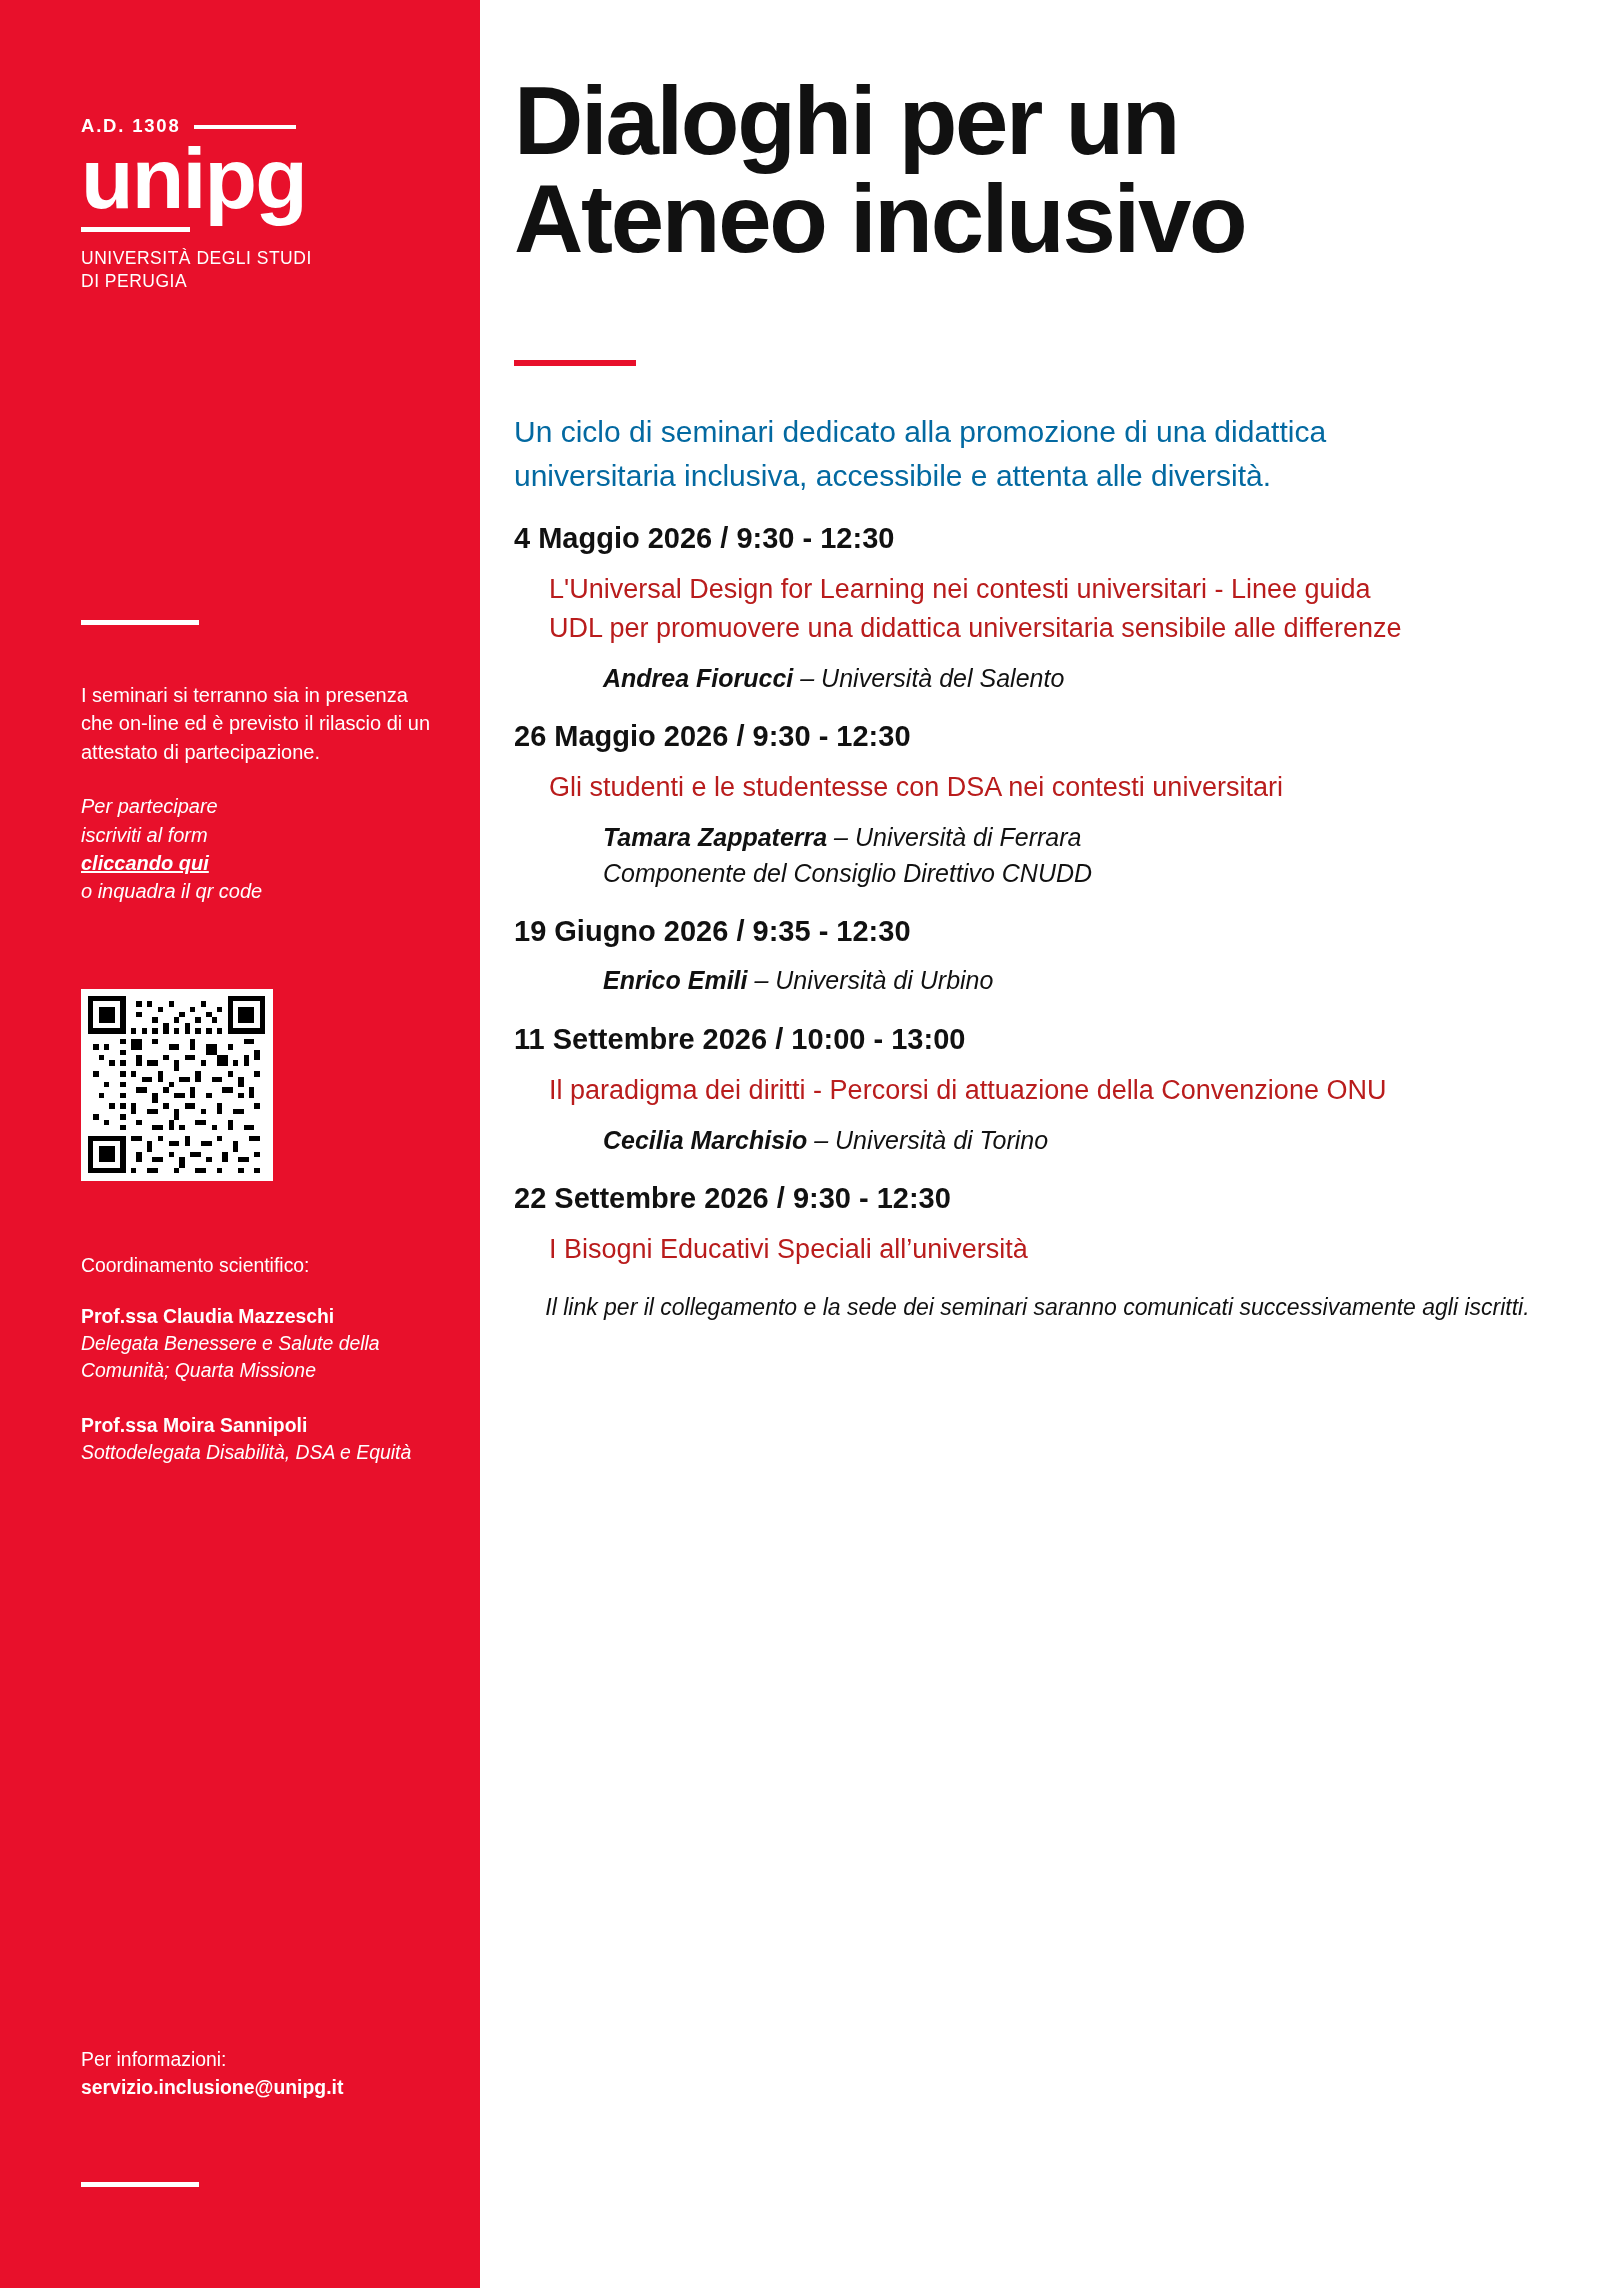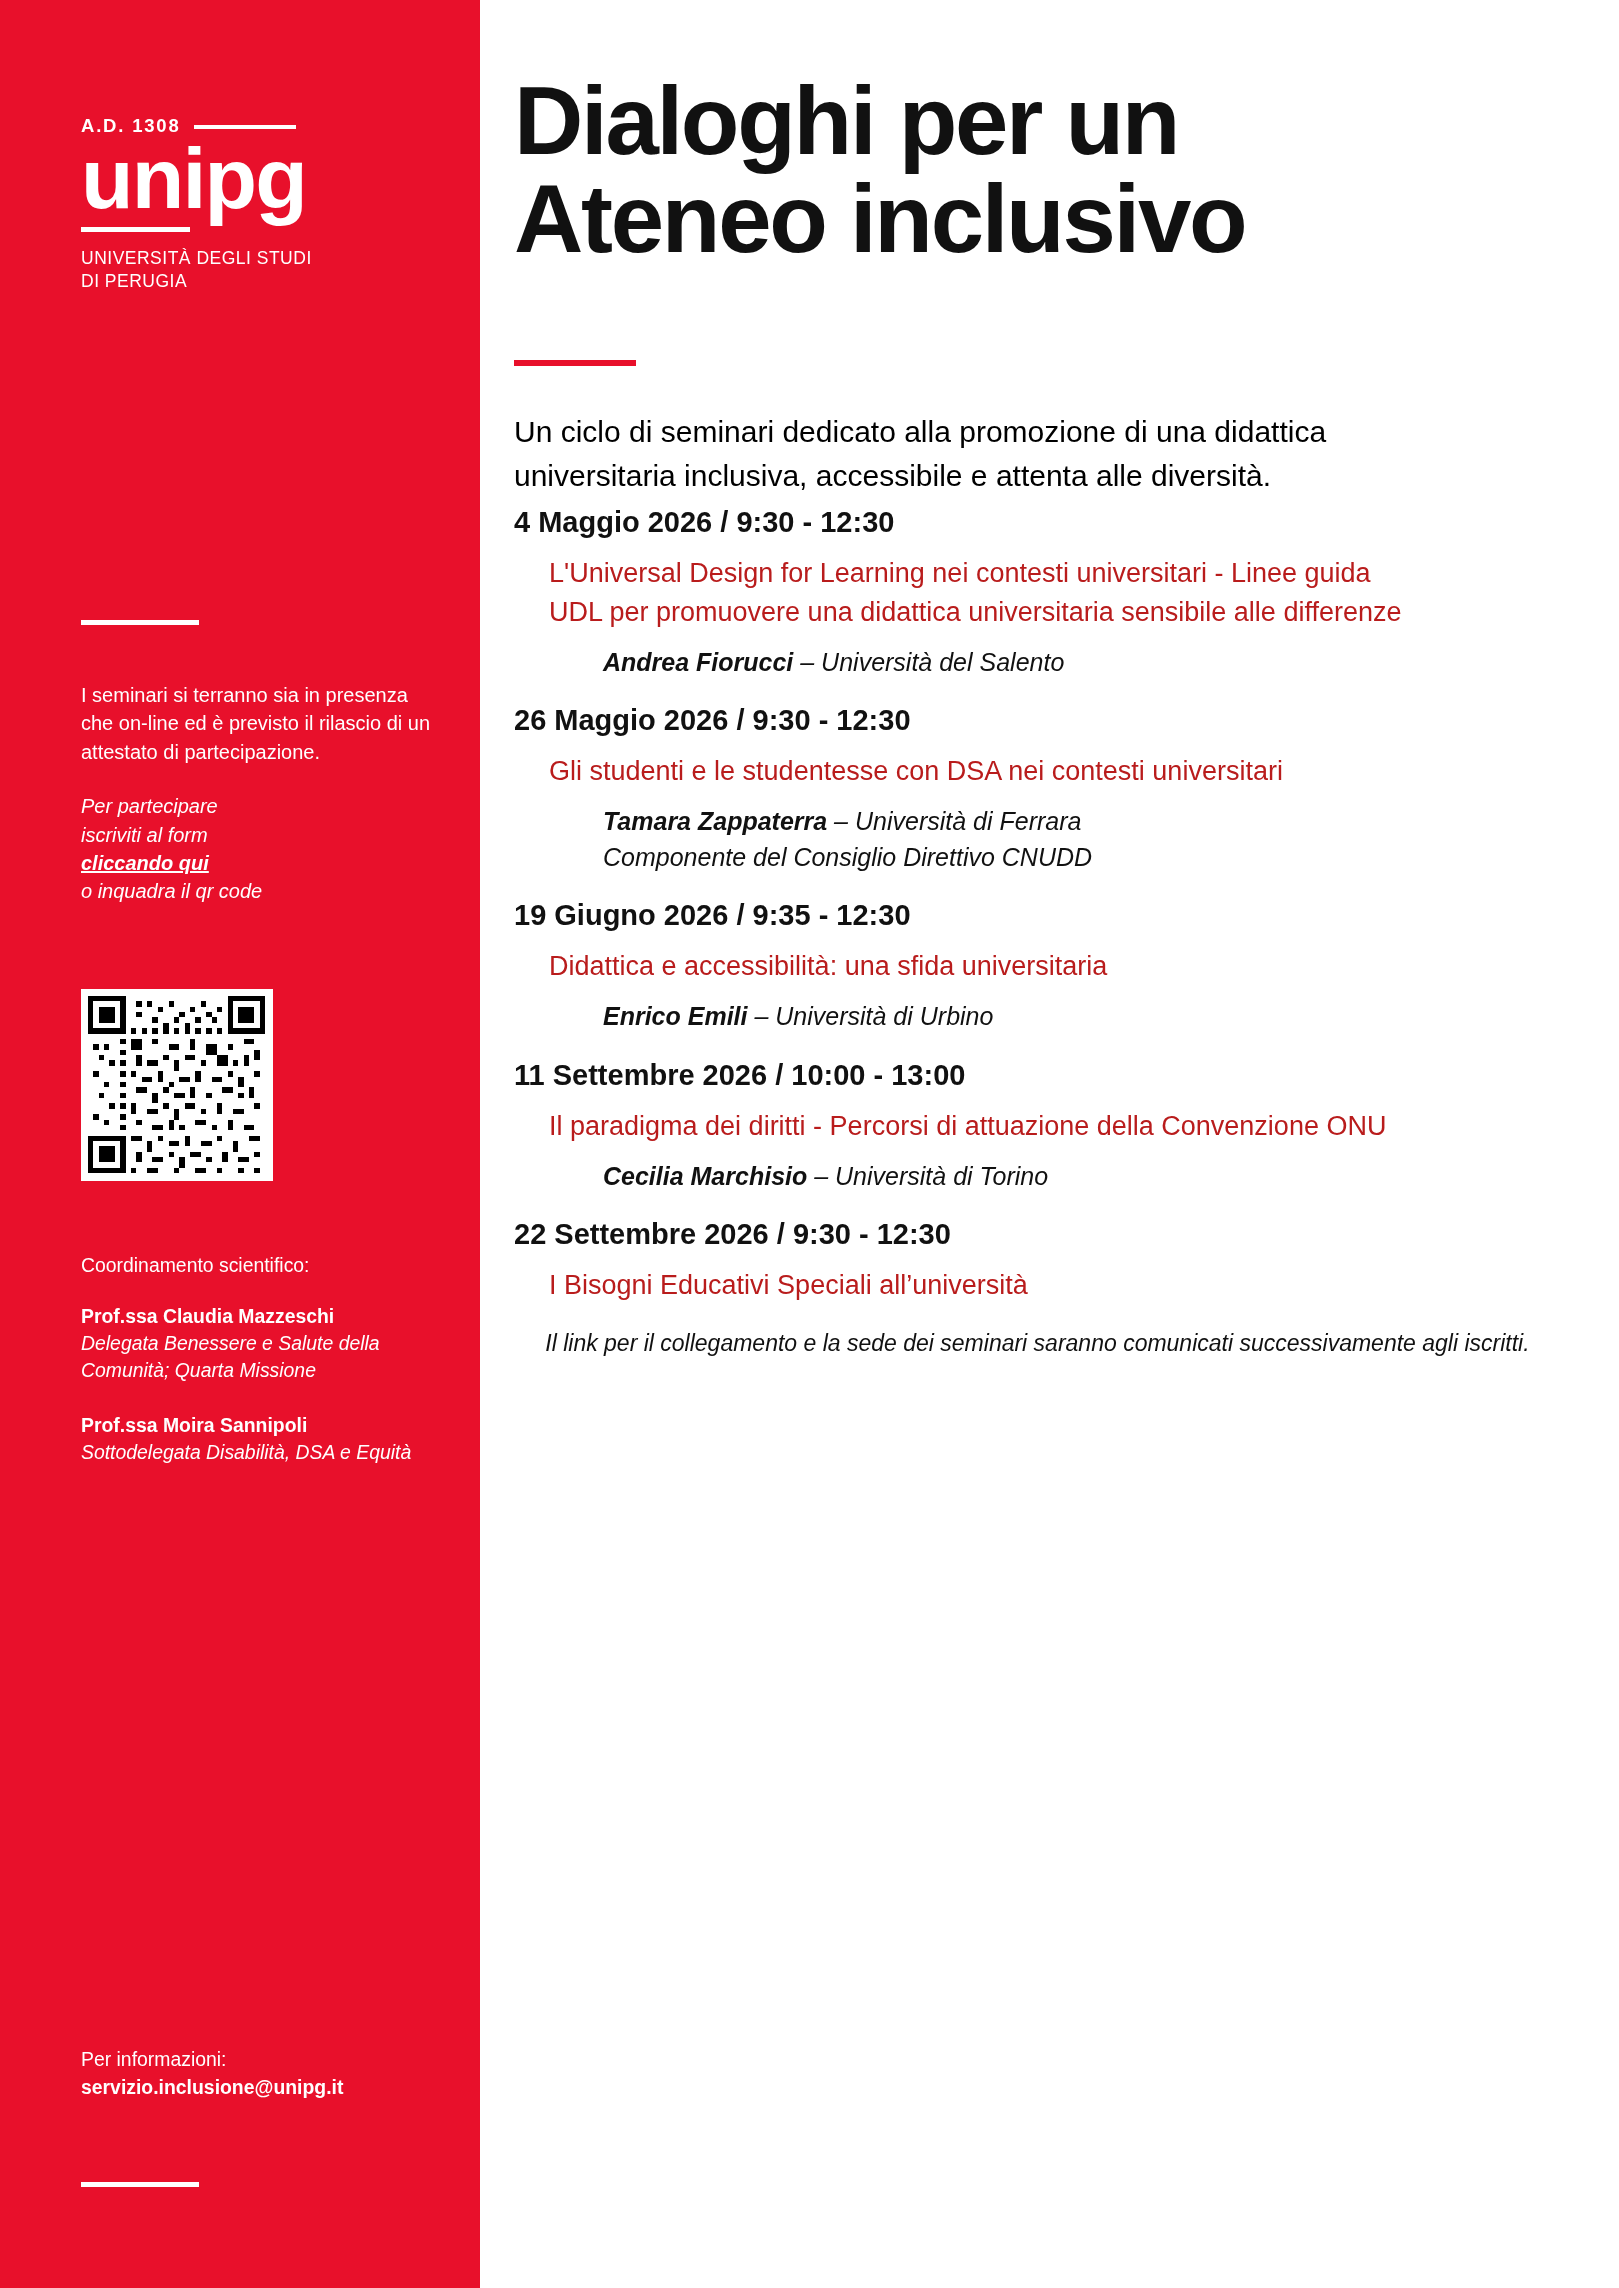--- a/index.html
+++ b/index.html
@@ -181,23 +181,23 @@
   .title-rule {
     width: 122px;
     height: 6.5px;
     background: #e8102b;
     margin-top: 92px;
     margin-bottom: 44px;
   }
   .intro {
     font-size: 30px;
     line-height: 1.46;
-    color: #000000;
+    color: #0369a1;
     max-width: 932px;
-    margin-bottom: 8px;
+    margin-bottom: 24px;
   }
 
   .session { margin-bottom: 3.7px; }
   .session-date {
     font-size: 29px;
     font-weight: bold;
     color: #111111;
     margin-bottom: 14.8px;
   }
   .session-topic {
@@ -453,21 +453,20 @@
       <div class="session-date">26 Maggio 2026 / 9:30 - 12:30</div>
       <div class="session-topic">Gli studenti e le studentesse con DSA nei contesti universitari</div>
       <div class="session-speaker">
         <b>Tamara Zappaterra</b><span> – Università di Ferrara</span>
         <span class="speaker-extra">Componente del Consiglio Direttivo CNUDD</span>
       </div>
     </div>
 
     <div class="session">
       <div class="session-date">19 Giugno 2026 / 9:35 - 12:30</div>
-      <div class="session-topic">Didattica e accessibilità: una sfida universitaria</div>
       <div class="session-speaker">
         <b>Enrico Emili</b><span> – Università di Urbino</span>
       </div>
     </div>
 
     <div class="session">
       <div class="session-date">11 Settembre 2026 / 10:00 - 13:00</div>
       <div class="session-topic">Il paradigma dei diritti - Percorsi di attuazione della Convenzione ONU</div>
       <div class="session-speaker">
         <b>Cecilia Marchisio</b><span> – Università di Torino</span>

